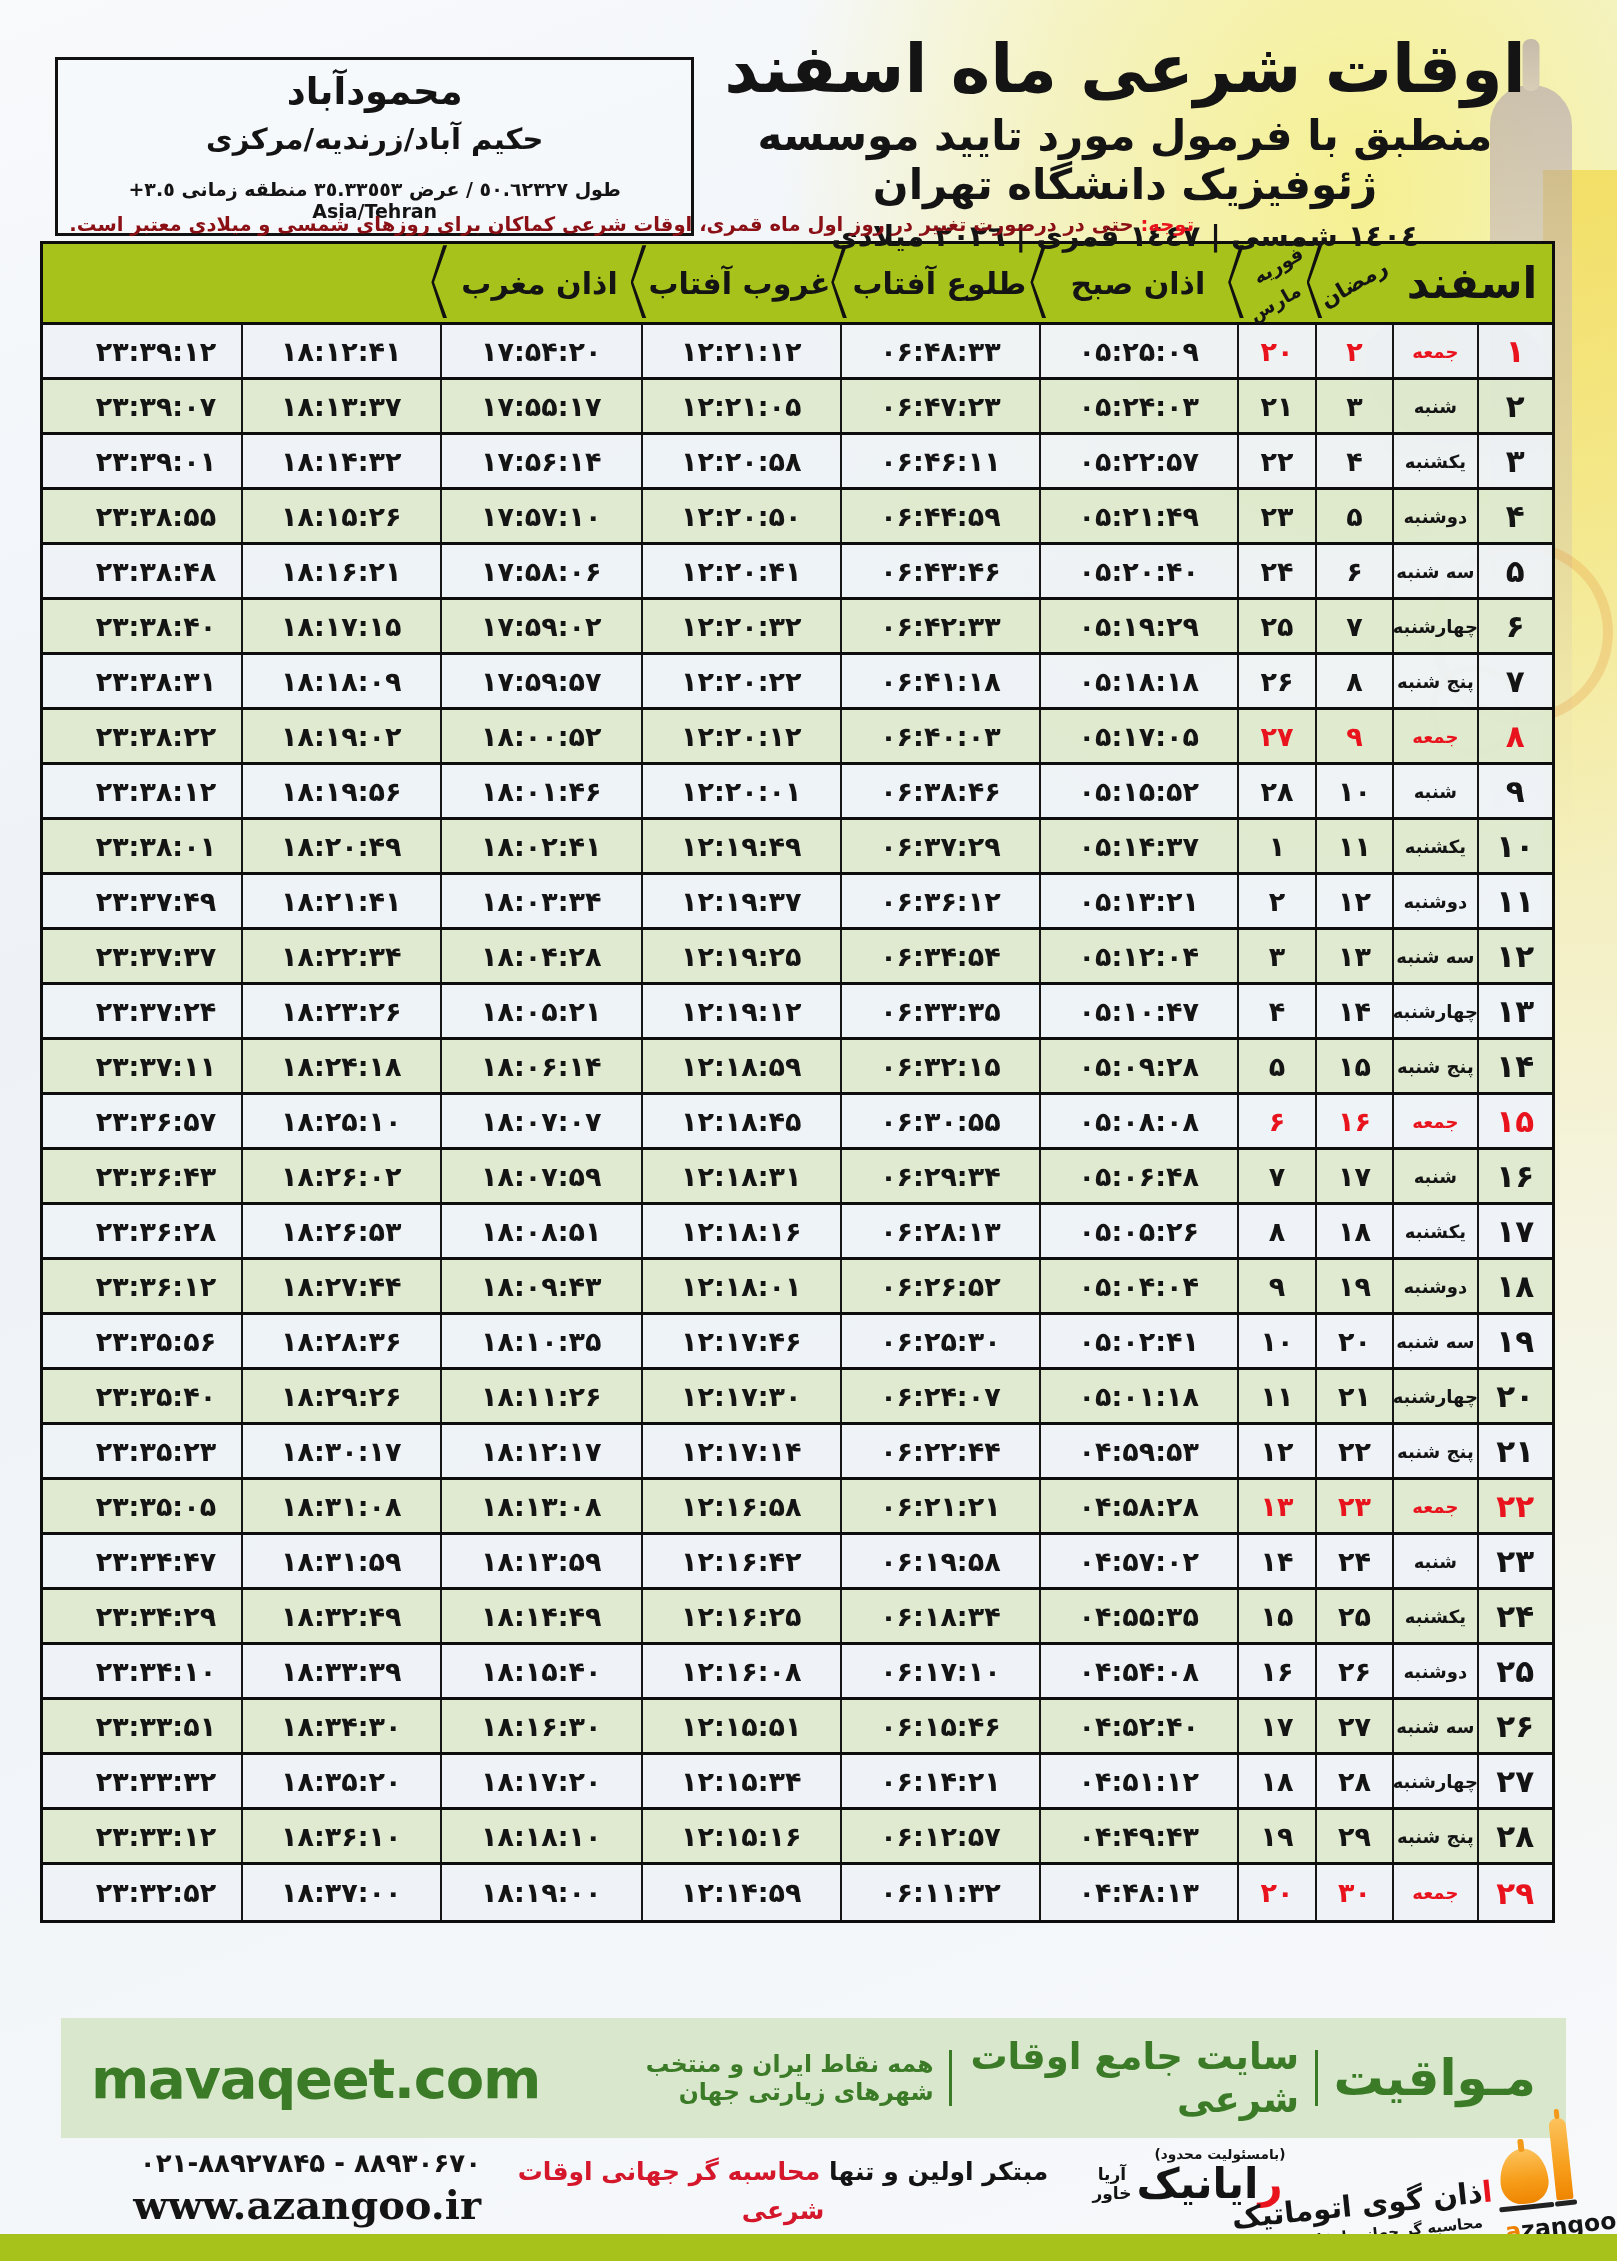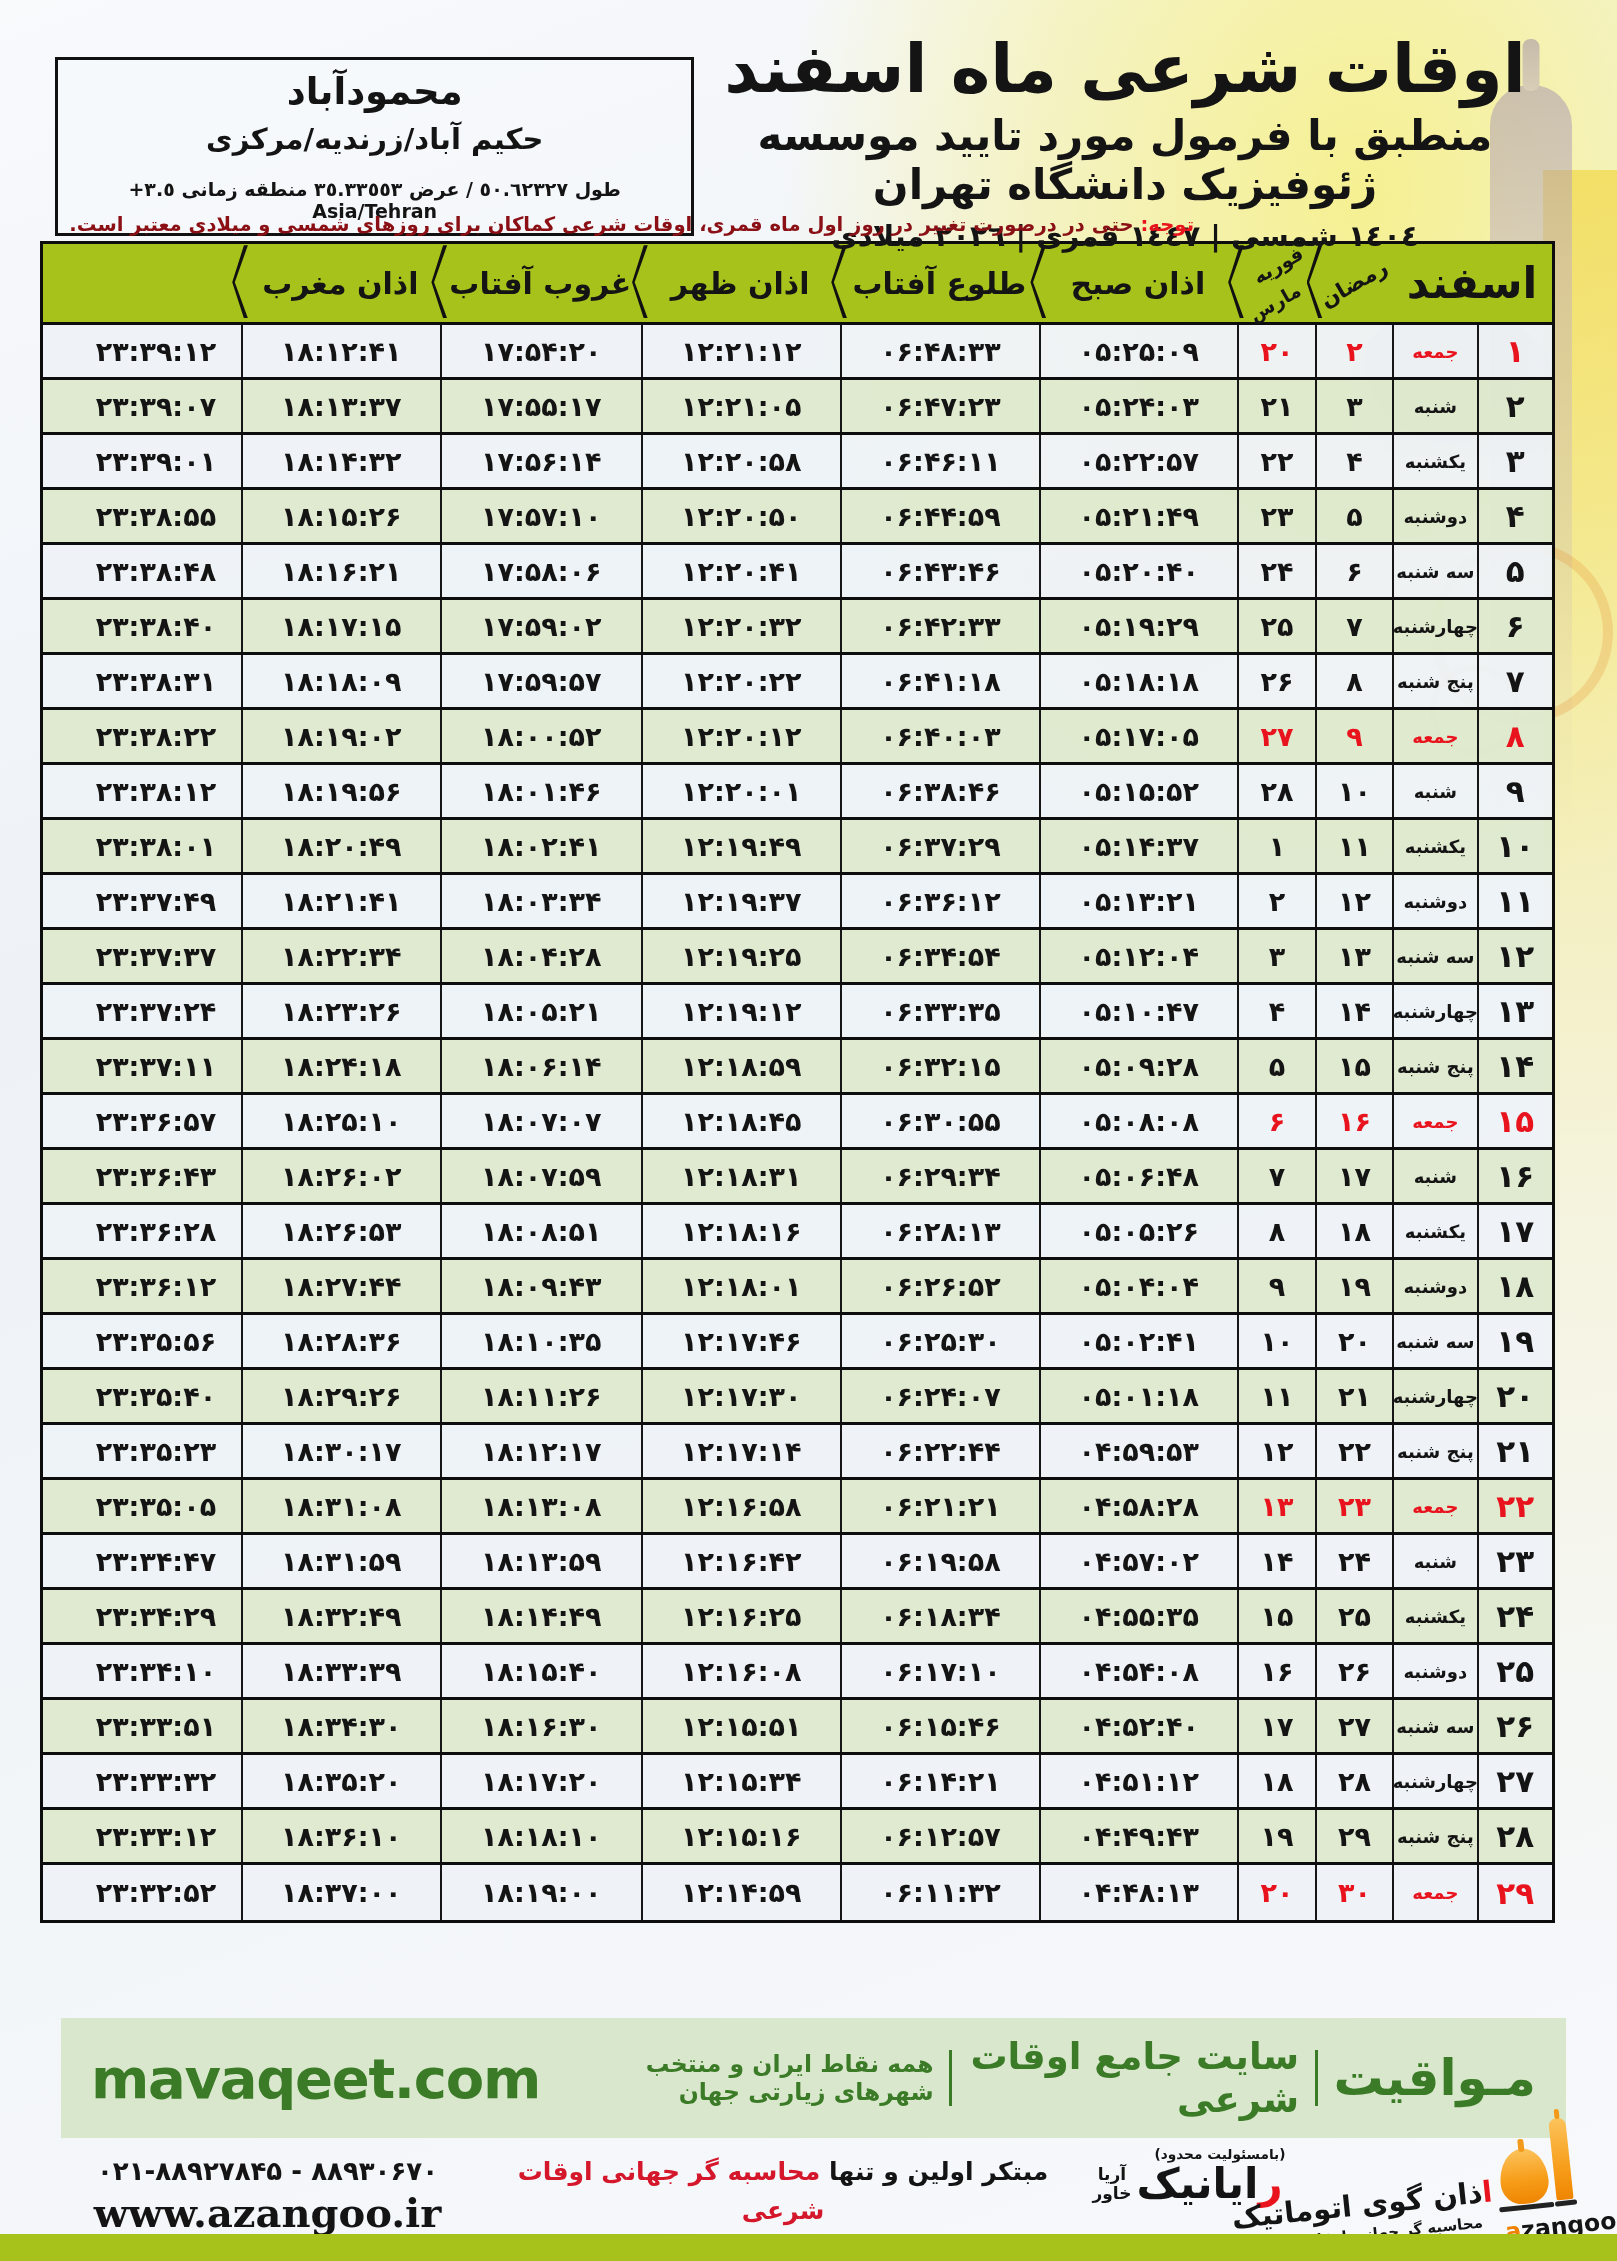--- a/index.html
+++ b/index.html
@@ -84,21 +84,21 @@
   .mav-band{position:absolute;left:61px;top:2018px;width:1505px;height:120px;z-index:2;
     background:#d9e8cc;display:flex;direction:rtl;align-items:center;color:#3b7b27;
     padding:0 30px;box-sizing:border-box;}
   .mav-brand{font-size:50px;font-weight:900;}
   .mav-pipe{width:3.9px;height:56px;background:#3b7b27;margin:0 15.7px;}
   .mav-desc{font-size:37px;font-weight:900;}
   .mav-scope{font-size:23.5px;font-weight:bold;}
   .mav-url{margin-inline-start:auto;direction:ltr;font-size:56px;font-weight:900;letter-spacing:-1.3px;}
 
   
-  .phones-block{position:absolute;left:72px;top:2148px;width:391px;z-index:2;text-align:center;margin-top:8px;}
+  .phones-block{position:absolute;left:90px;top:2148px;width:391px;z-index:2;text-align:right;}
   .phone-line{font-size:26px;font-weight:900;direction:ltr;}
   .site-line{font-size:40px;font-weight:bold;direction:ltr;margin-top:2.6px;
     font-family:"DejaVu Serif","Liberation Serif",serif;}
   .promo-block{position:absolute;left:496px;top:2153px;width:574px;z-index:2;text-align:center;direction:rtl;
     font-size:25px;font-weight:900;line-height:1.55;}
   .promo-red{color:#d5172c;}
   .rayanik-block{position:absolute;left:1083px;top:2146px;width:209px;z-index:2;direction:rtl;text-align:center;}
   .ray-tagline{font-size:13.7px;font-weight:bold;margin-bottom:1.3px;margin-right:6.5px;text-align:right;}
   .ray-row{display:flex;direction:rtl;align-items:center;justify-content:center;gap:5.2px;}
   .ray-brand{font-size:42px;font-weight:900;line-height:1;}
@@ -166,23 +166,20 @@
       <div class="h-cell h-febmar div">
         <span class="h-feb">فوریه</span>
         <span class="h-mar">مارس</span>
       </div>
       <div class="h-cell h-fajr div">
         <span class="h-time">اذان صبح</span>
       </div>
       <div class="h-cell h-sunrise div">
         <span class="h-time">طلوع آفتاب</span>
       </div>
-      <div class="h-cell h-dhuhr div">
-        <span class="h-time">اذان ظهر</span>
-      </div>
       <div class="h-cell h-sunset div">
         <span class="h-time">غروب آفتاب</span>
       </div>
       <div class="h-cell h-maghrib div">
         <span class="h-time">اذان مغرب</span>
       </div>
     </div>
     <div class="t-body">
         <div class="t-row fri">
           <div class="cell c-day">۱</div>

